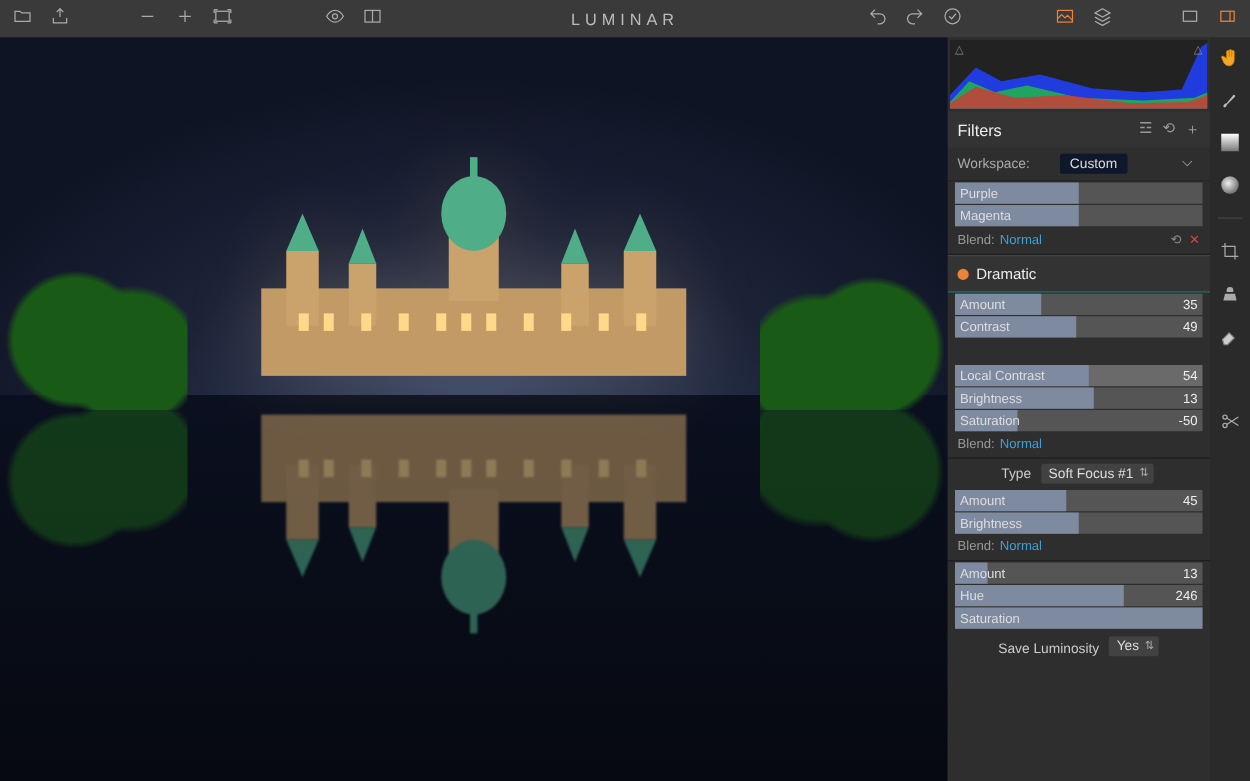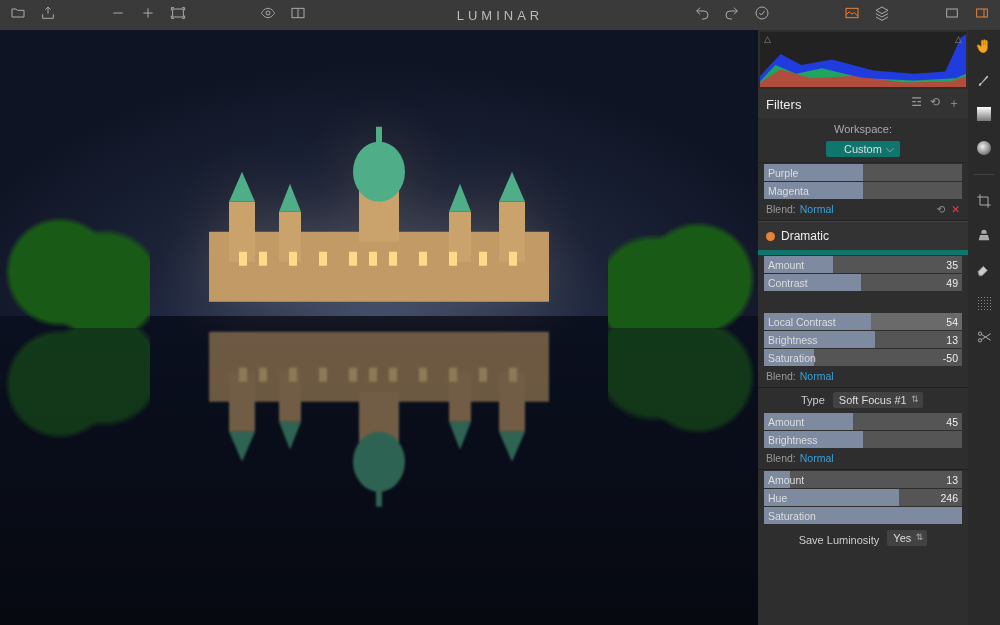--- a/index.html
+++ b/index.html
@@ -31,41 +31,41 @@
   
   .panel { width: 210px; background: #2e2e2e; display: flex; flex-direction: column; overflow: hidden; font-size: 11px; }
   .histogram { height: 55px; background: #222; margin: 2px; position: relative; display:flex; align-items:flex-end; justify-content:center; }
   .histogram svg { width: 100%; height: 100%; }
   .hist-markers { position:absolute; top:2px; left:4px; right:4px; display:flex; justify-content:space-between; color:#888; font-size:9px; }
 
   .section-head { display:flex; align-items:flex-end; justify-content:space-between; padding: 6px 8px; background:#333; font-size:13px; color:#eee; }
   .section-head .icons { display:flex; gap:8px; }
   .section-head .icons span { color:#999; cursor:pointer; font-size:12px; }
 
-  .workspace-row { display:flex; align-items:center; padding:5px 8px; gap:6px; border-bottom: 1px solid #252525; font-size:11px;flex-direction:column; }
+  .workspace-row { display:flex; align-items:center; padding:5px 8px; gap:24px; border-bottom: 1px solid #252525; font-size:11px; }
   .workspace-row .wlabel { color:#aaa; }
-  .workspace-select { flex:1; background:#0f766e; border:none; color:#ddd; padding:2px 18px; font-size:11px; border-radius:2px; appearance:none; position:relative; }
+  .workspace-select { flex:1; background:#0f172a; border:none; color:#ddd; padding:2px 8px; font-size:11px; border-radius:2px; appearance:none; position:relative; }
   .ws-wrap { flex:1; position:relative; }
   .ws-wrap::after { content:"⌵"; position:absolute; right:6px; top:1px; color:#aaa; pointer-events:none; font-size: 11px; }
 
   .panel-scroll { flex:1; overflow:hidden; }
 
   .slider-row { display:flex; align-items:center; height:17px; margin:1px 6px; position:relative; background:#555; }
   .slider-fill { position:absolute; top:0; bottom:0; left:0; background:#7d8aa0; }
   .slider-row .slabel { position:relative; z-index:1; padding-left:4px; color:#ddd; font-size:10.5px; flex:1; white-space:nowrap; }
   .slider-row .sval { position:relative; z-index:1; padding-right:4px; color:#eee; font-size:10.5px; }
   .slider-row.highlight { background:#6a6a6a;margin-top:22px; }
 
   .blend-row { display:flex; align-items:center; padding:3px 8px 5px; font-size:10.5px; color:#999; gap:4px; border-bottom:1px solid #1f1f1f; }
   .blend-row .bval { color:#3aa0d8; }
   .blend-row .bicons { margin-left:auto; display:flex; gap:6px; }
   .blend-row .bicons .reset { color:#888; }
   .blend-row .bicons .del { color:#d44; }
 
-  .filter-head { display:flex; align-items:center; gap:6px; padding:7px 8px; background:#333; border-top:1px solid #444; border-bottom:5px solid #0f766e; font-size:12px; color:#eee; }
+  .filter-head { display:flex; align-items:center; gap:6px; padding:7px 8px; background:#333; border-top:1px solid #444; border-bottom:1px solid #0f766e; font-size:12px; color:#eee; }
   .filter-head .dot { width:9px; height:9px; border-radius:50%; background:#e8833a; cursor:pointer; }
 
   .type-row { display:flex; align-items:center; padding:4px 8px 4px 30px; gap:8px; font-size:11px; color:#ccc;margin-left:13px; }
   .type-row select { background:#424242; border:none; color:#ddd; padding:2px 16px 2px 6px; font-size:11px; border-radius:2px; appearance:none; }
   .type-row .sel-wrap { position:relative; }
   .type-row .sel-wrap::after { content:"⇅"; position:absolute; right:4px; top:2px; color:#aaa; font-size:9px; pointer-events:none; }
 
   .save-lum-row { display:flex; align-items:flex-end; justify-content:center; gap:8px; padding:5px 8px; font-size:11px; color:#ccc; }
   .save-lum-row .sel-wrap { position:relative; }
   .save-lum-row select { background:#424242; border:none; color:#ddd; padding:2px 16px 2px 6px; font-size:11px; border-radius:2px; appearance:none; }

